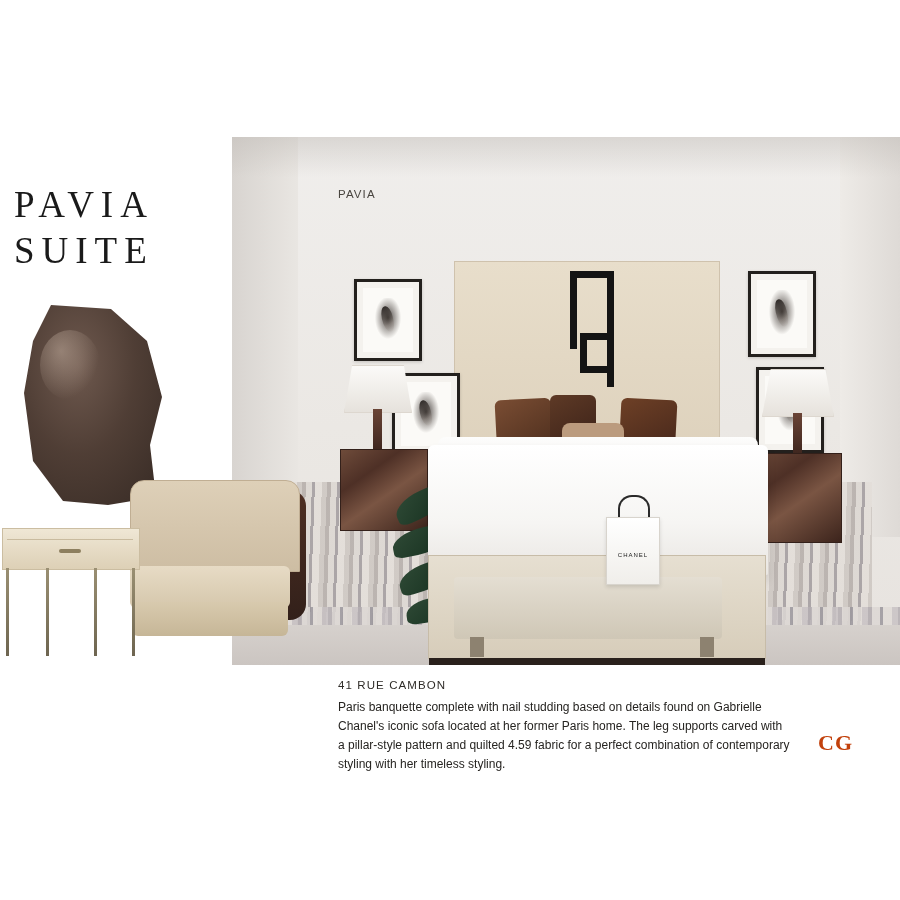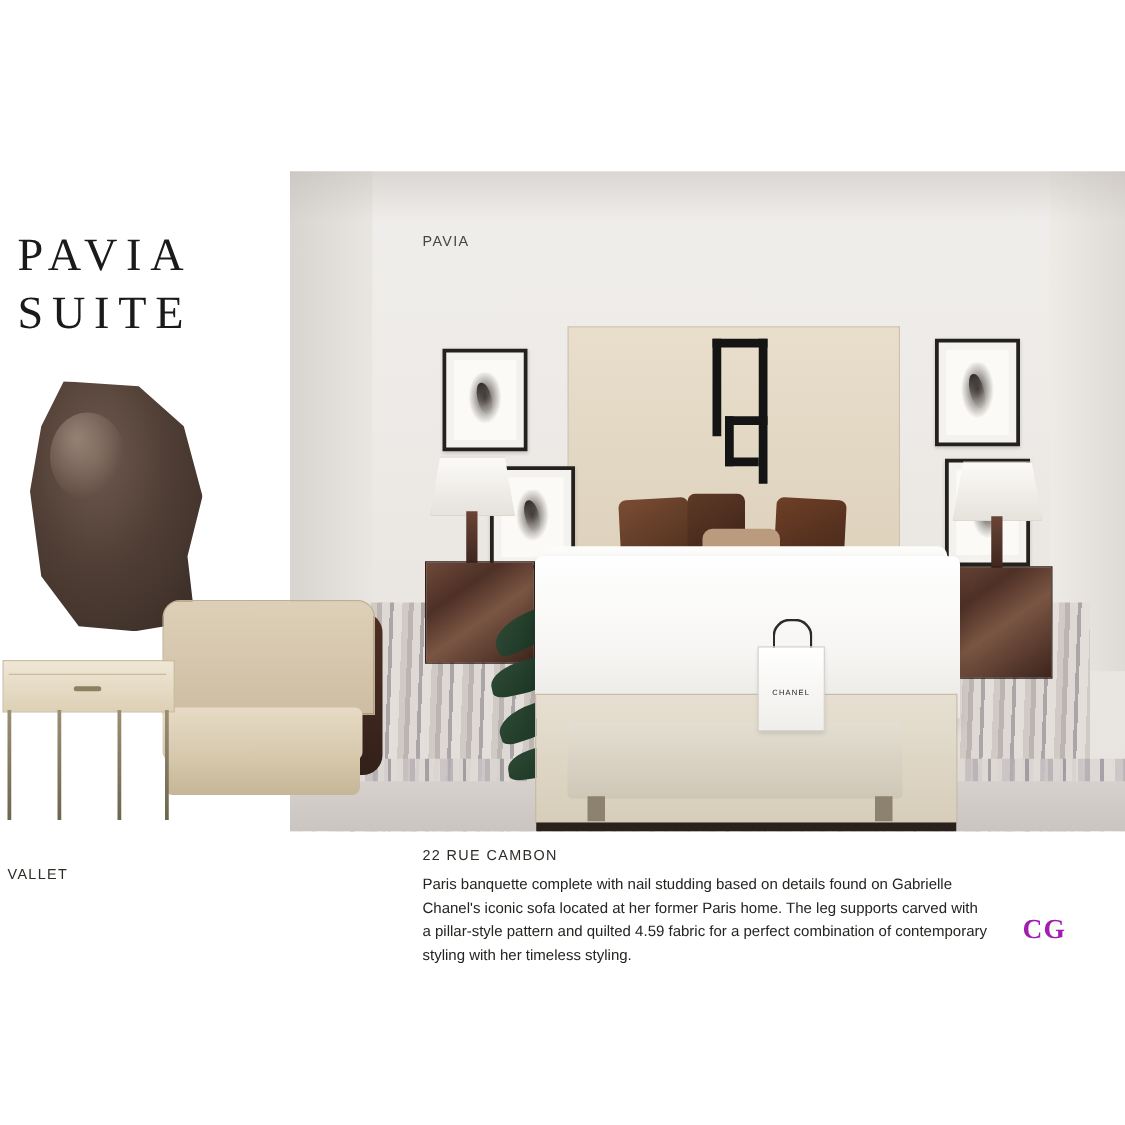--- a/index.html
+++ b/index.html
@@ -297,21 +297,21 @@
     color: #262421;
   }
   #pavia-caption { left: 338px; top: 188px; width: 445px; }
   #pavia-caption .cap-title { color:#4a4640; }
   #vallet-caption { left: 6px; top: 694px; width: 300px; }
   #cambon-caption { left: 338px; top: 679px; width: 452px; }
 
   .cg-logo {
     position: absolute; left: 818px; top: 730px;
     font-family: "Liberation Serif", serif;
-    font-size: 22px; font-weight: bold; letter-spacing: 1px; color: #a21caf;
+    font-size: 22px; font-weight: bold; letter-spacing: 1px; color: #c2410c;
   }
 </style>
 </head>
 <body>
 
 <div id="page">
 
   <div class="title-block">
     <div class="title-line">PAVIA</div>
     <div class="title-line">SUITE</div>
@@ -410,23 +410,22 @@
     <div class="st-leg" style="left:44px;"></div>
     <div class="st-leg" style="left:92px;"></div>
     <div class="st-leg" style="left:130px;"></div>
   </div>
 
   <div class="cap" id="pavia-caption">
     <div class="cap-title">PAVIA</div>
   </div>
 
   <div class="cap" id="vallet-caption">
-    <div class="cap-title">VALLET</div>
   </div>
 
   <div class="cap" id="cambon-caption">
-    <div class="cap-title">22 RUE CAMBON</div>
+    <div class="cap-title">41 RUE CAMBON</div>
     <div class="cap-body">Paris banquette complete with nail studding based on details found on Gabrielle Chanel's iconic sofa located at her former Paris home. The leg supports carved with a pillar-style pattern and quilted 4.59 fabric for a perfect combination of contemporary styling with her timeless styling.</div>
   </div>
 
   <div class="cg-logo">CG</div>
 
 </div>
 
 </body></html>

